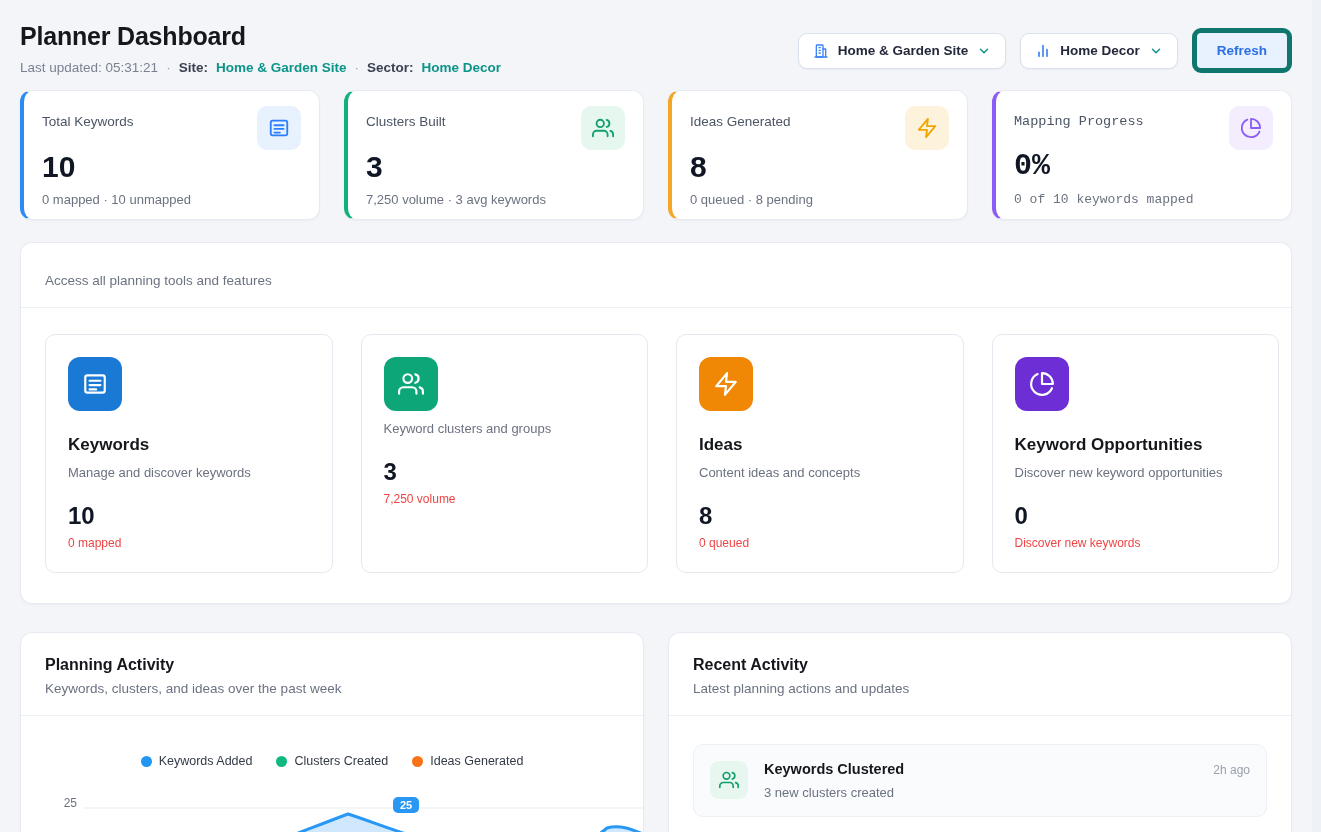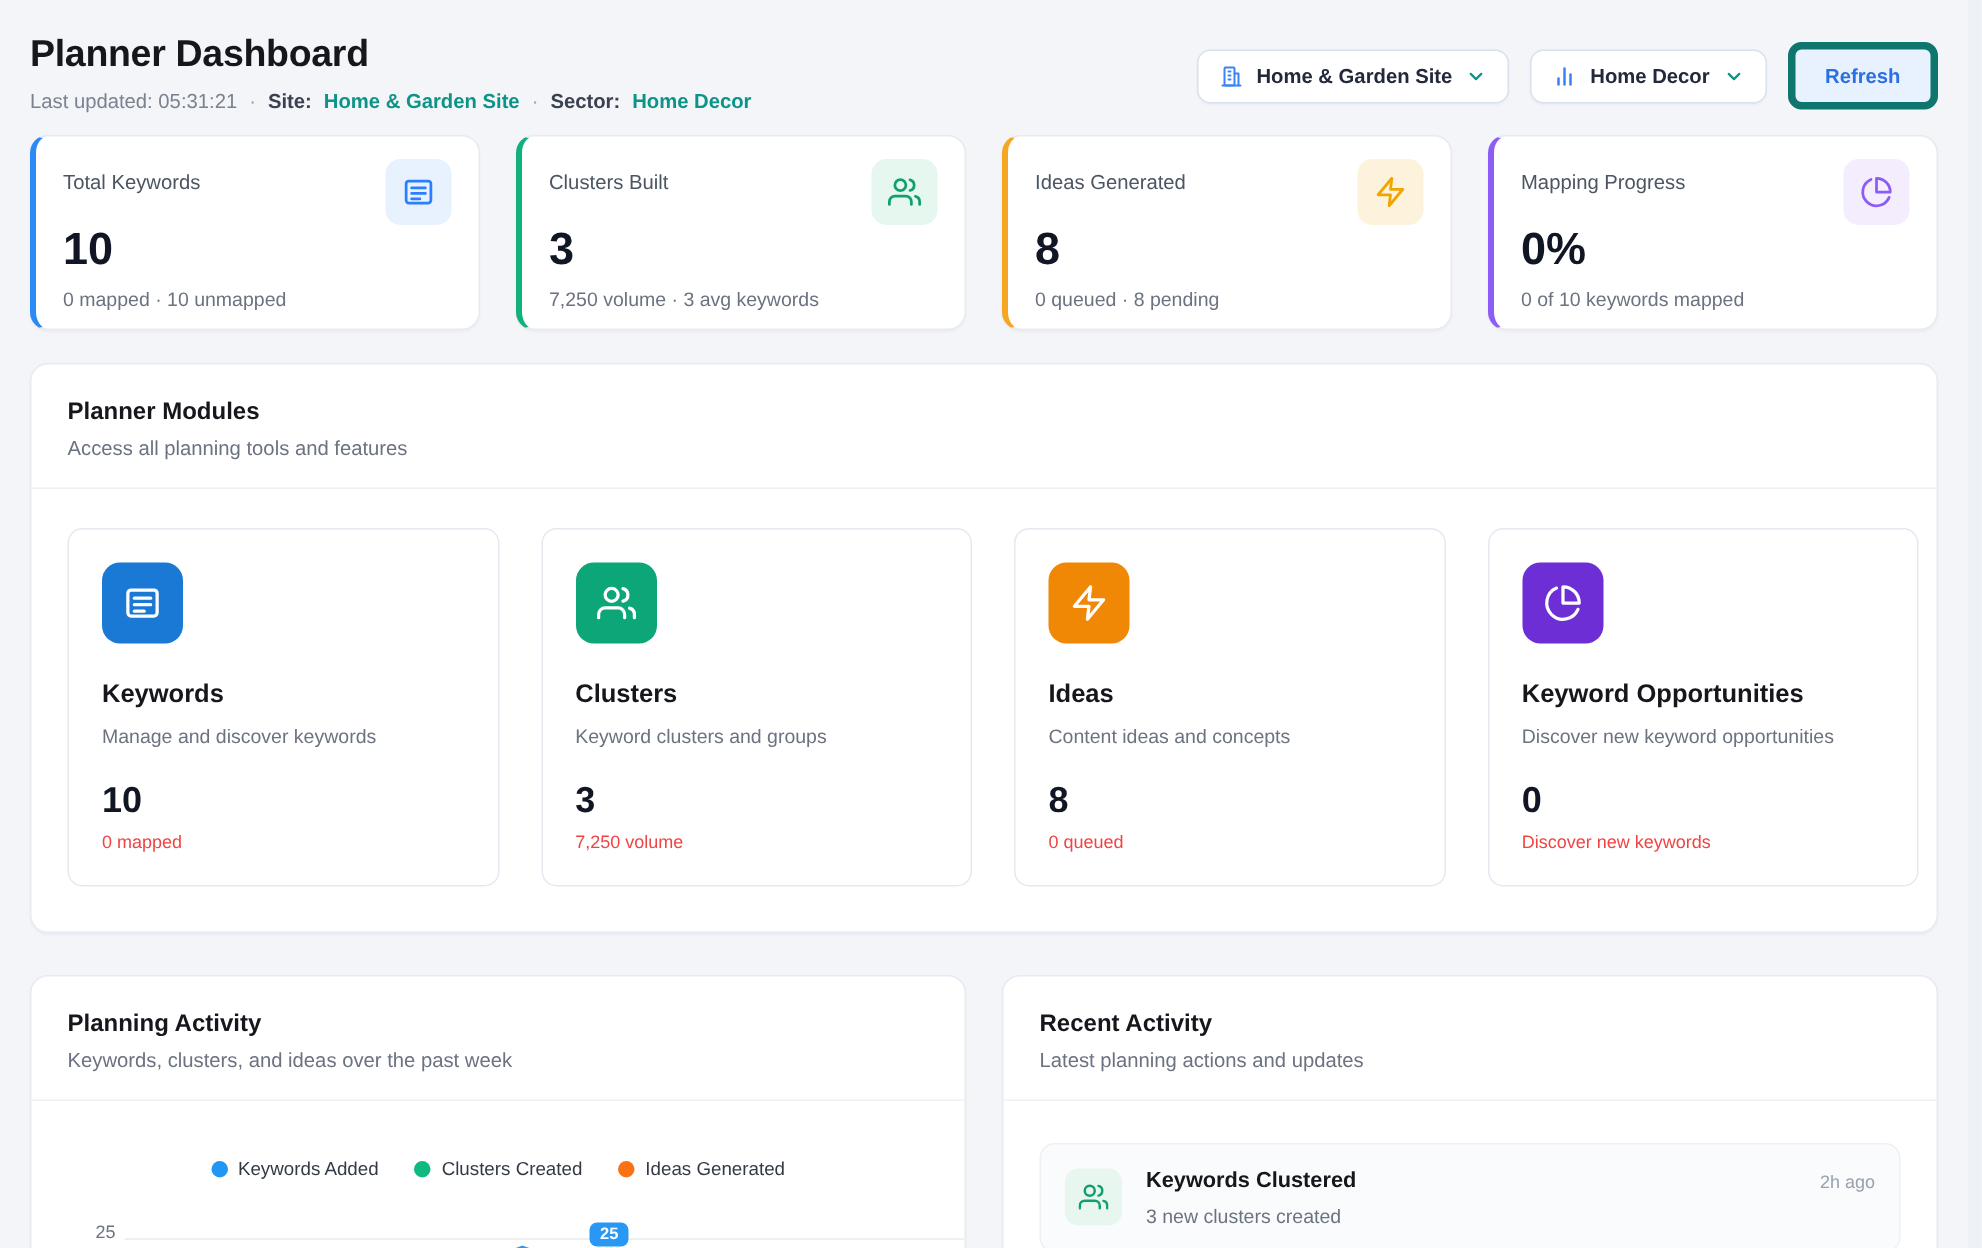--- a/index.html
+++ b/index.html
@@ -24,21 +24,21 @@
   .refresh-btn { background:#e8f1fe; color:#2b6fe3; border:5px solid #0f766e; border-radius:9px;
     padding:10px 20px; font-size:13.5px; font-weight:700; cursor:pointer; }
 
   
   .stats { display:flex; gap:24px; padding:15px 20px 0 20px; }
   .stat-card { flex:1; height:130px; background:#fff; border:1px solid #e7ebf1; border-left:4px solid #999;
     border-radius:12px; padding:15px 18px 12px 18px; box-shadow:0 1px 2px rgba(16,24,40,.04); }
   .stat-card.b-blue   { border-left-color:#2b8af3; }
   .stat-card.b-green  { border-left-color:#12b07a; }
   .stat-card.b-amber  { border-left-color:#f5a623; }
-  .stat-card.b-purple { border-left-color:#8b5cf6; }
+  .stat-card.b-purple { border-left-color:#8b5cf6;font-family:Liberation Mono, monospace; }
   .stat-top { display:flex; justify-content:space-between; align-items:flex-start; }
   .stat-label { font-size:13.5px; color:#4b5563; font-weight:500; padding-top:8px; }
   .stat-icon { width:44px; height:44px; border-radius:10px; display:flex; align-items:center; justify-content:center; }
   .ic-blue   { background:#e8f1fe; color:#2b7fff; }
   .ic-green  { background:#e6f7f0; color:#10a06c; }
   .ic-amber  { background:#fdf3dc; color:#f0a500; }
   .ic-purple { background:#f3edfd; color:#8b5cf6; }
   .stat-value { font-size:30px; font-weight:800; color:#101623; margin-top:0px; line-height:1.1; }
   .stat-detail { font-size:13px; color:#6b7280; margin-top:9px; }
 
@@ -203,21 +203,20 @@
         </div>
       </div>
       <div class="stat-value">0%</div>
       <div class="stat-detail">0 of 10 keywords mapped</div>
     </div>
 
   </div>
 
   <div class="panel">
     <div class="panel-header">
-      <div class="panel-title">Planner Modules</div>
       <div class="panel-sub">Access all planning tools and features</div>
     </div>
     <div class="divider"></div>
 
     <div class="modules">
 
       <div class="module-card">
         <div class="module-icon sq-blue">
           <svg width="26" height="26" viewBox="0 0 24 24" fill="none" stroke="currentColor" stroke-width="2" stroke-linecap="round" stroke-linejoin="round">
               <rect x="3" y="4" width="18" height="16" rx="2"></rect>
@@ -234,21 +233,20 @@
 
       <div class="module-card">
         <div class="module-icon sq-green">
           <svg width="26" height="26" viewBox="0 0 24 24" fill="none" stroke="currentColor" stroke-width="2" stroke-linecap="round" stroke-linejoin="round">
               <path d="M17 21v-2a4 4 0 0 0-4-4H5a4 4 0 0 0-4 4v2"></path>
               <circle cx="9" cy="7" r="4"></circle>
               <path d="M23 21v-2a4 4 0 0 0-3-3.87"></path>
               <path d="M16 3.13a4 4 0 0 1 0 7.75"></path>
             </svg>
         </div>
-        <div class="module-title">Clusters</div>
         <div class="module-desc">Keyword clusters and groups</div>
         <div class="module-value">3</div>
         <div class="module-detail">7,250 volume</div>
       </div>
 
       <div class="module-card">
         <div class="module-icon sq-orange">
           <svg width="26" height="26" viewBox="0 0 24 24" fill="none" stroke="currentColor" stroke-width="2" stroke-linecap="round" stroke-linejoin="round">
               <polygon points="13 2 3 14 12 14 11 22 21 10 12 10 13 2"></polygon>
             </svg>

